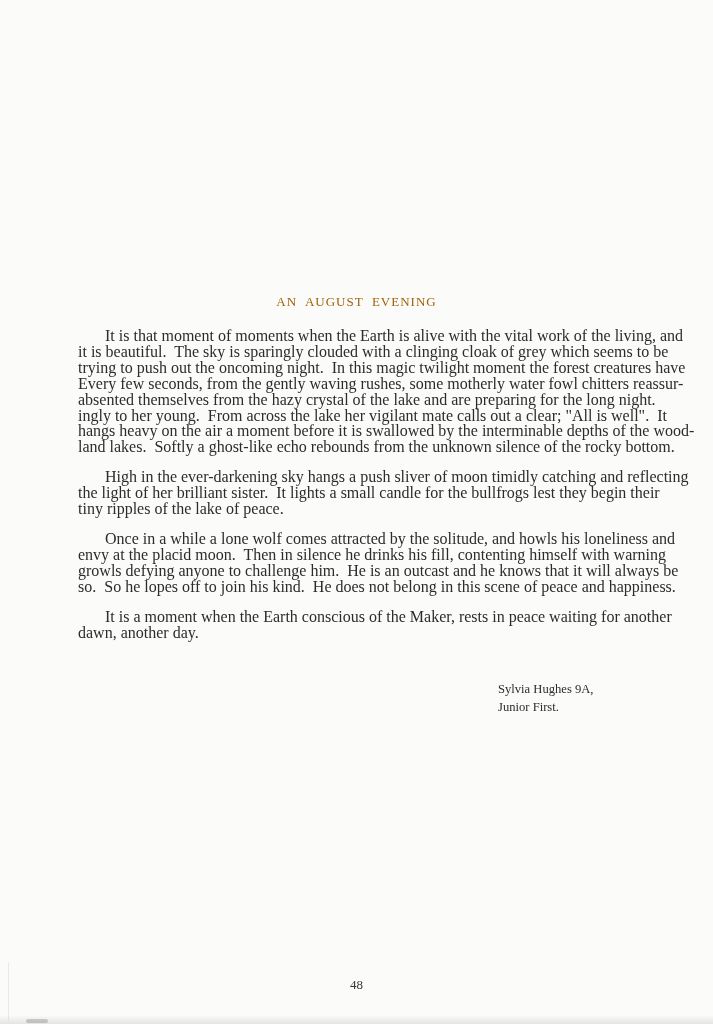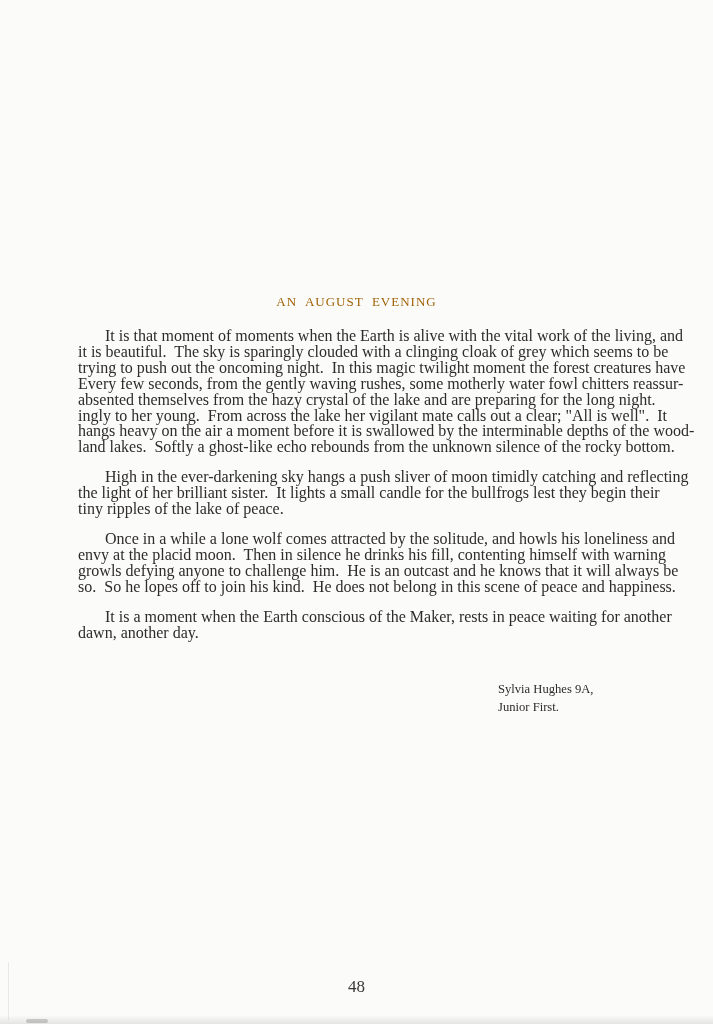--- a/index.html
+++ b/index.html
@@ -53,21 +53,21 @@
     font-size: 12.6px;
     line-height: 17.5px;
     margin-left: 28px;
   }
   .page-number {
     position: absolute;
     top: 977px;
     left: 0;
     width: 100%;
     text-align: center;
-    font-size: 17px;
+    font-size: 13px;
     color: #3a3835;
   }
   .scan-edge-bottom {
     position: absolute;
     left: 0;
     right: 0;
     bottom: 0;
     height: 9px;
     background: linear-gradient(to bottom, rgba(90,90,85,0) 0%, rgba(90,90,85,0.14) 100%);
   }

